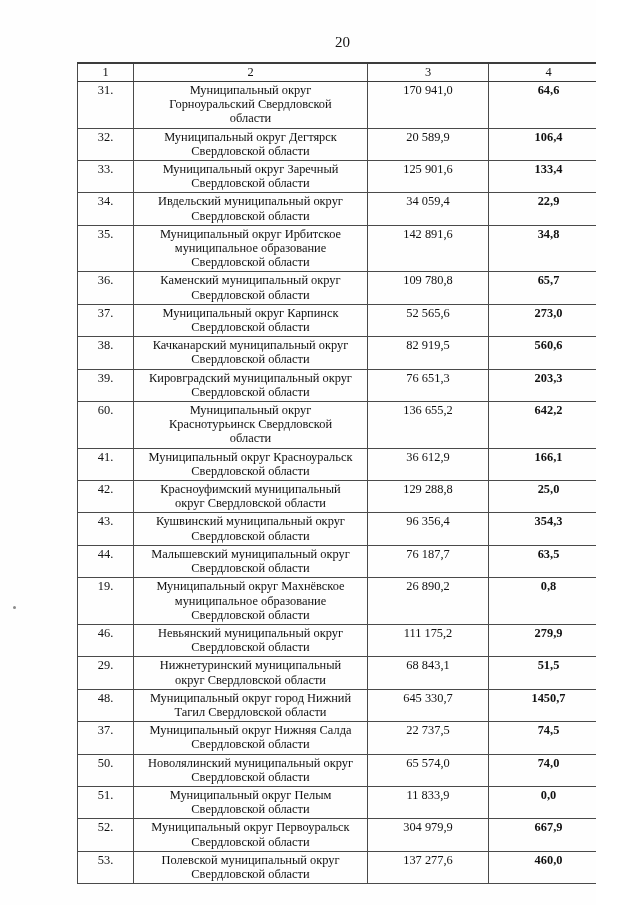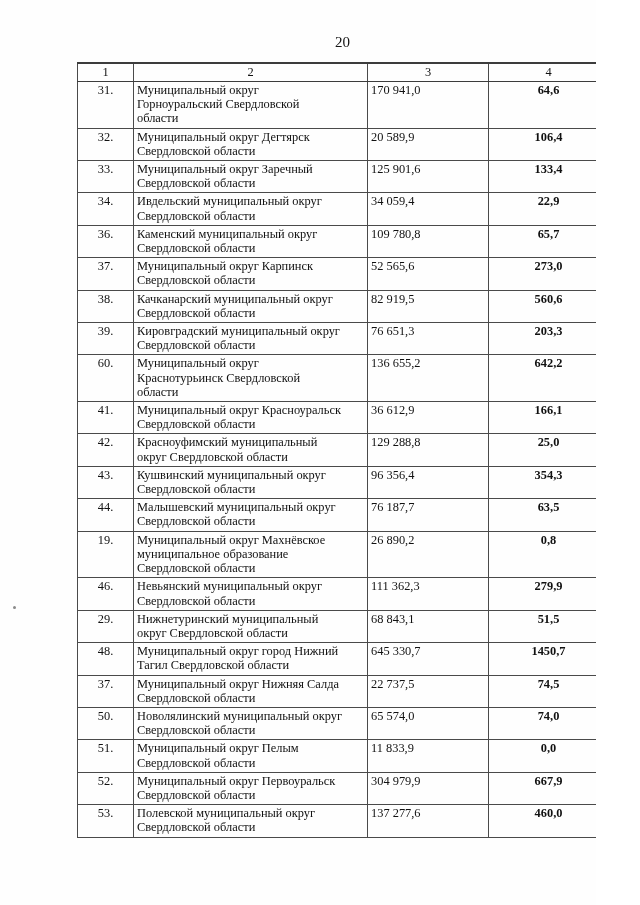--- a/index.html
+++ b/index.html
@@ -41,22 +41,22 @@
   table.doc-table thead th {
     font-weight: normal;
     text-align: center;
     vertical-align: middle;
     height: 15px;
     padding: 1px 2px;
     border-top: 2px solid #3c3c3c;
     border-bottom: 1px solid #3c3c3c;
   }
   td.c1 { text-align: center; margin-top: 32px; }
-  td.c2 { text-align: left; padding-left: 5px; white-space: pre-line; }
-  td.c3 { }
+  td.c2 { text-align: center; padding-left: 5px; white-space: pre-line; }
+  td.c3 { text-align: center; }
   td.c4 { text-align: center; font-weight: bold; }
   .scan-dot {
     position: absolute;
     left: 13px;
     top: 606px;
     width: 3px;
     height: 3px;
     background: #8a8a8a;
     border-radius: 50%;
   }
@@ -107,20 +107,28 @@
     <td class="c4">133,4</td>
   </tr>
         <tr>
     <td class="c1">34.</td>
     <td class="c2">Ивдельский муниципальный округ
 Свердловской области</td>
     <td class="c3">34 059,4</td>
     <td class="c4">22,9</td>
   </tr>
         <tr>
+    <td class="c1">35.</td>
+    <td class="c2">Муниципальный округ Ирбитское
+муниципальное образование
+Свердловской области</td>
+    <td class="c3">142 891,6</td>
+    <td class="c4">34,8</td>
+  </tr>
+        <tr>
     <td class="c1">36.</td>
     <td class="c2">Каменский муниципальный округ
 Свердловской области</td>
     <td class="c3">109 780,8</td>
     <td class="c4">65,7</td>
   </tr>
         <tr>
     <td class="c1">37.</td>
     <td class="c2">Муниципальный округ Карпинск
 Свердловской области</td>
@@ -182,21 +190,21 @@
     <td class="c2">Муниципальный округ Махнёвское
 муниципальное образование
 Свердловской области</td>
     <td class="c3">26 890,2</td>
     <td class="c4">0,8</td>
   </tr>
         <tr>
     <td class="c1">46.</td>
     <td class="c2">Невьянский муниципальный округ
 Свердловской области</td>
-    <td class="c3">111 362,3</td>
+    <td class="c3">111 175,2</td>
     <td class="c4">279,9</td>
   </tr>
         <tr>
     <td class="c1">29.</td>
     <td class="c2">Нижнетуринский муниципальный
 округ Свердловской области</td>
     <td class="c3">68 843,1</td>
     <td class="c4">51,5</td>
   </tr>
         <tr>

